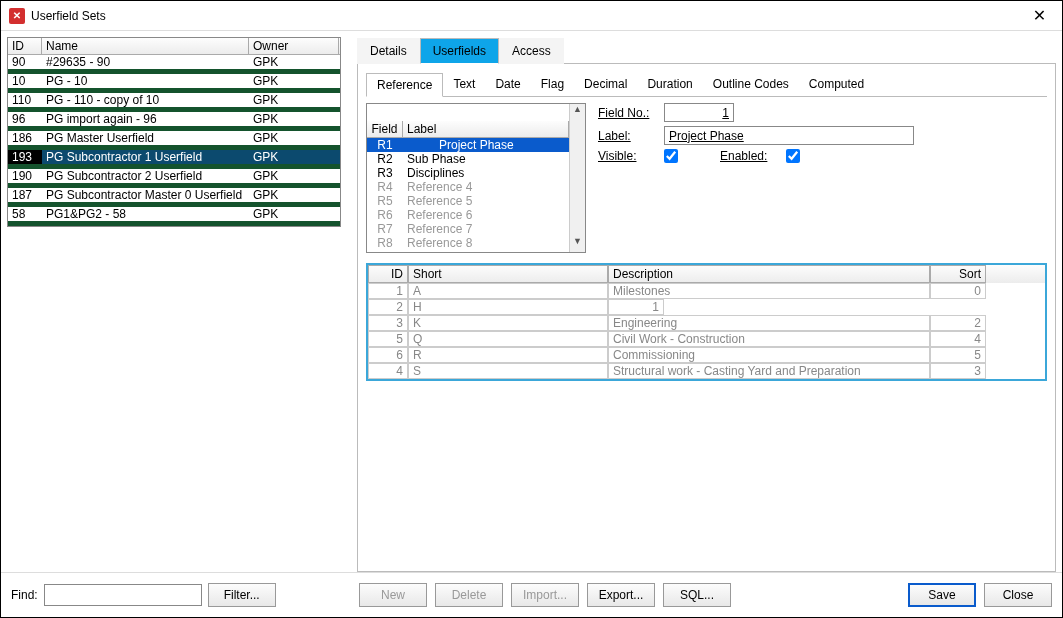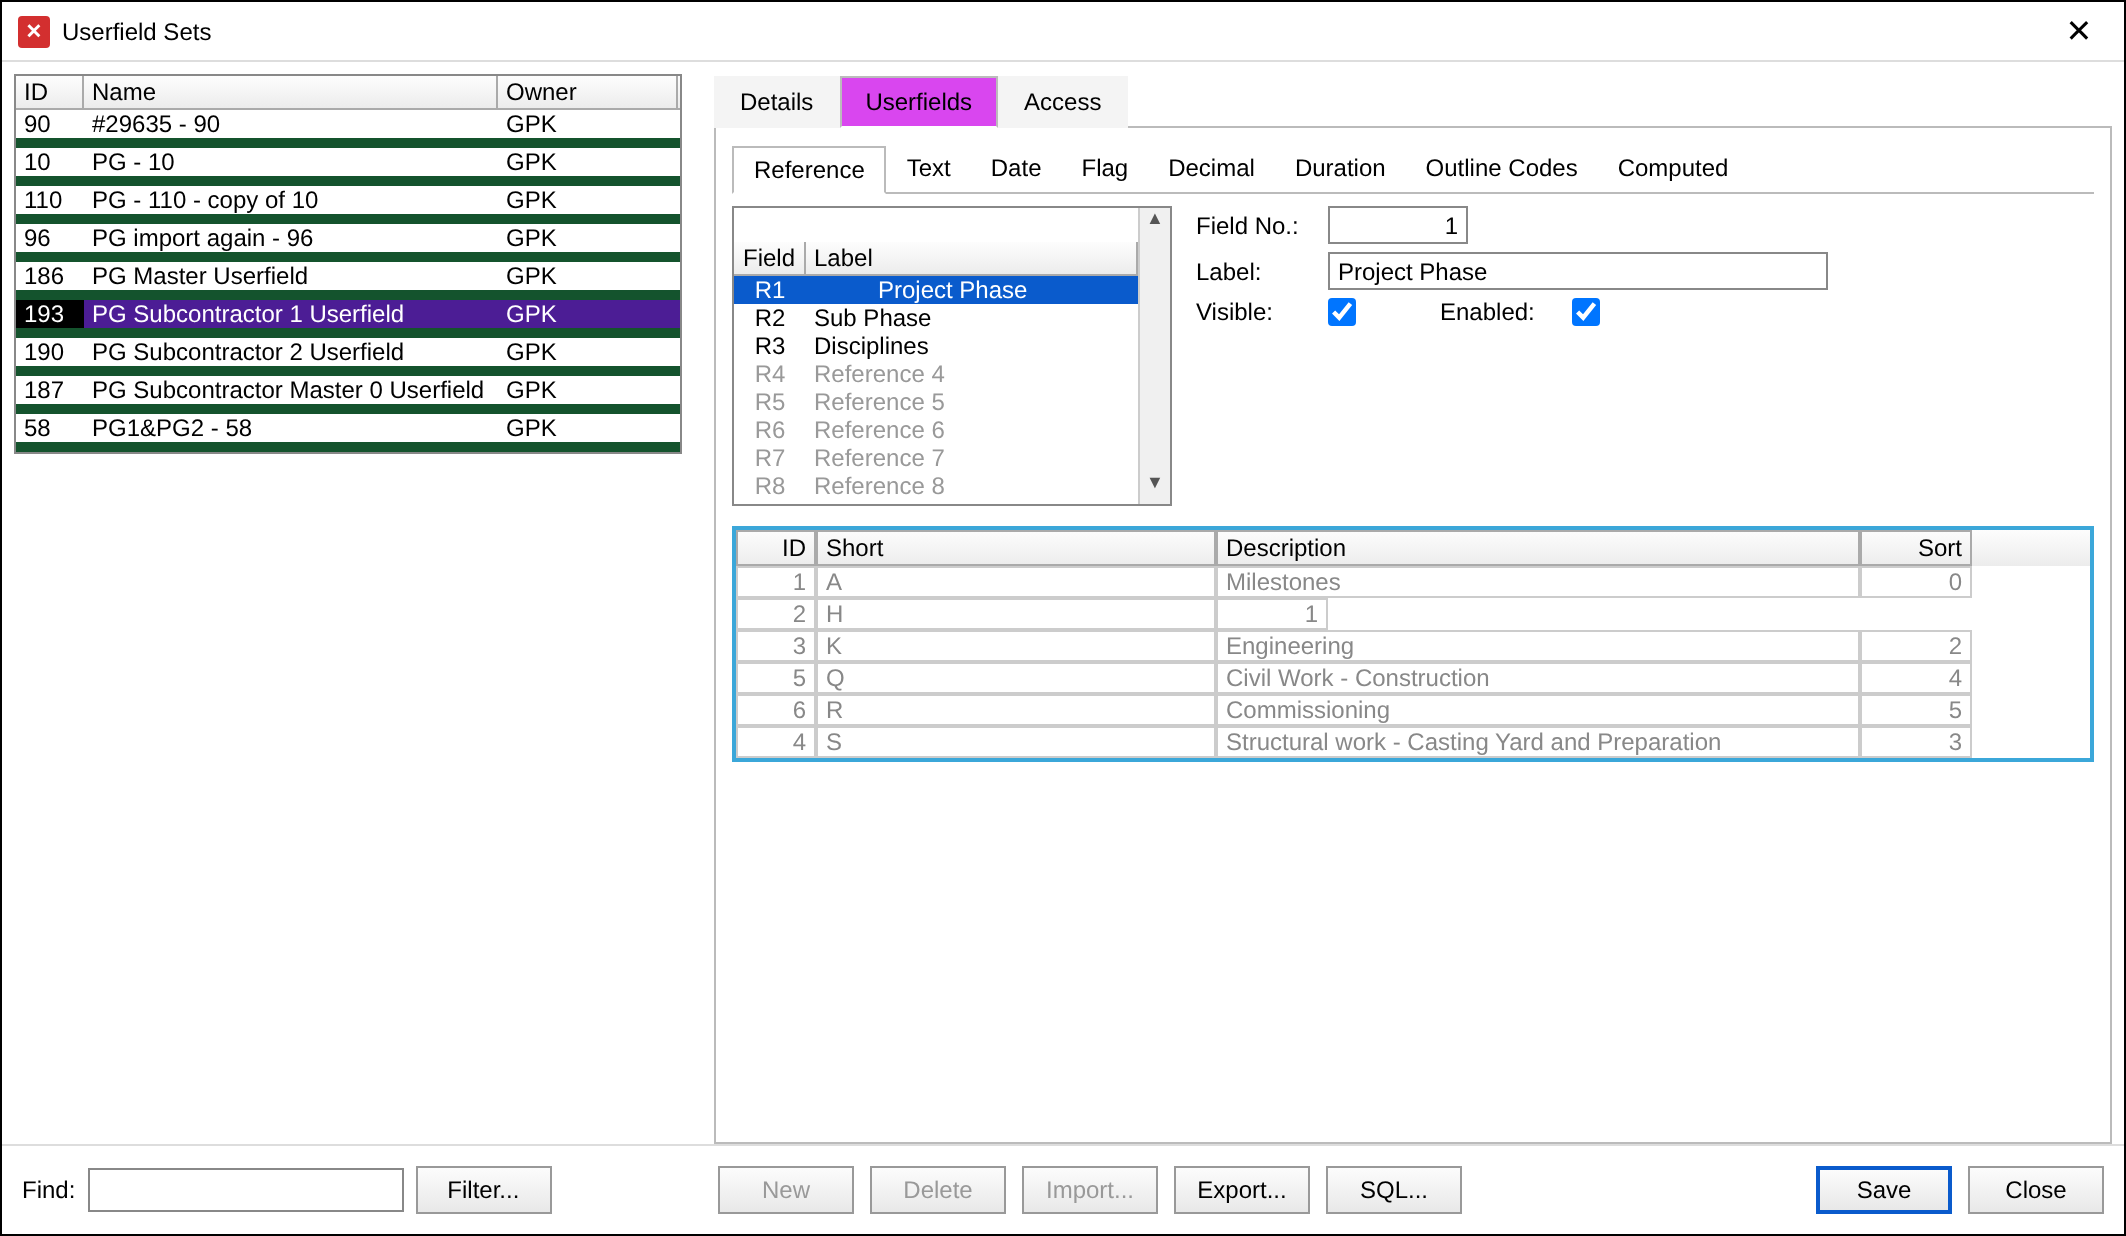--- a/index.html
+++ b/index.html
@@ -12,31 +12,31 @@
 .close-btn { width: 45px; height: 30px; display: flex; align-items: center; justify-content: center; font-size: 16px; }
 
 .main-area { display: flex; height: 541px; }
 
 .left-panel { width: 340px; padding: 6px 0 0 6px; display: flex; flex-direction: column; }
 .left-table { border: 1px solid #888; background: #fff; height: 190px; }
 .lt-header { display: flex; background: linear-gradient(#fdfdfd,#ececec); border-bottom: 1px solid #aaa; }
 .lt-header > div { padding: 1px 4px; border-right: 1px solid #aaa; overflow: hidden; white-space: nowrap; }
 .lt-row { display: flex; border-bottom: 5px solid #14532d; cursor: default; }
 .lt-row > div { padding: 0 4px; overflow: hidden; white-space: nowrap; }
-.lt-row.selected { background: #4c1d95; color: #fff; }
+.lt-row.selected { background: #0c4a6e; color: #fff; }
 .lt-row.selected > div:first-child { background: #000; color: #fff; }
 .col-id { width: 34px; }
 .col-name { width: 207px; }
 .col-owner { width: 90px; }
 
 .right-panel { flex: 1; padding: 6px 6px 0 16px; display: flex; flex-direction: column; }
 
 .tabs { display: flex; border-bottom: 1px solid #bbb; }
 .tab { padding: 5px 12px; border: 1px solid transparent; border-bottom: none; position: relative; top: 1px; background: #f4f4f4; }
-.tab.active { background: #d946ef; border-color: #bbb; border-bottom: 1px solid #fff; }
+.tab.active { background: #0ea5e9; border-color: #bbb; border-bottom: 1px solid #fff; }
 
 .tab-content { border: 1px solid #bbb; border-top: none; flex: 1; padding: 8px; overflow: hidden; display: flex; flex-direction: column; }
 
 .subtabs { display: flex; border-bottom: 1px solid #bbb; margin-bottom: 6px; }
 .subtab { padding: 4px 10px; position: relative; top: 1px; }
 .subtab.active { border: 1px solid #bbb; border-bottom: 1px solid #fff; background: #fff; }
 
 .field-row-wrap { display: flex; gap: 12px; }
 .field-list { width: 220px; height: 150px; border: 1px solid #888; background: #fff; display: flex; }
 .fl-body { flex: 1; overflow: hidden; }
@@ -45,21 +45,21 @@
 .fl-row { display: flex; cursor: default; }
 .fl-row > div { padding: 0 4px; white-space: nowrap; }
 .fl-row.selected { background: #0a5bcc; color: #fff; gap: 32px; }
 .fl-row.disabled { color: #999; }
 .fl-field { width: 36px; text-align: center; }
 .fl-label { flex: 1; }
 .fl-scroll { width: 16px; background: #f0f0f0; border-left: 1px solid #ccc; display: flex; flex-direction: column; }
 .fl-scroll-btn { height: 16px; text-align: center; font-size: 9px; color: #555; }
 .fl-scroll-track { flex: 1; }
 
-.field-props { flex: 1; }
+.field-props { flex: 1; text-decoration: underline; }
 .prop-row { display: flex; align-items: center; margin-bottom: 4px; gap: 6px; }
 .prop-row label { width: 60px; }
 .prop-input { border: 1px solid #888; padding: 1px 4px; height: 19px; }
 .cb { width: 14px; height: 14px; }
 
 .values-table { border: 2px solid #3ba7d9; margin-top: 10px; background: #fff; }
 .vt-header { display: flex; background: linear-gradient(#fdfdfd,#ececec); }
 .vt-header > div { padding: 1px 4px; border: 1px solid #aaa; }
 .vt-row { display: flex; }
 .vt-row > div { padding: 0 4px; border: 1px solid #ccc; color: #888; white-space: nowrap; overflow: hidden; }

